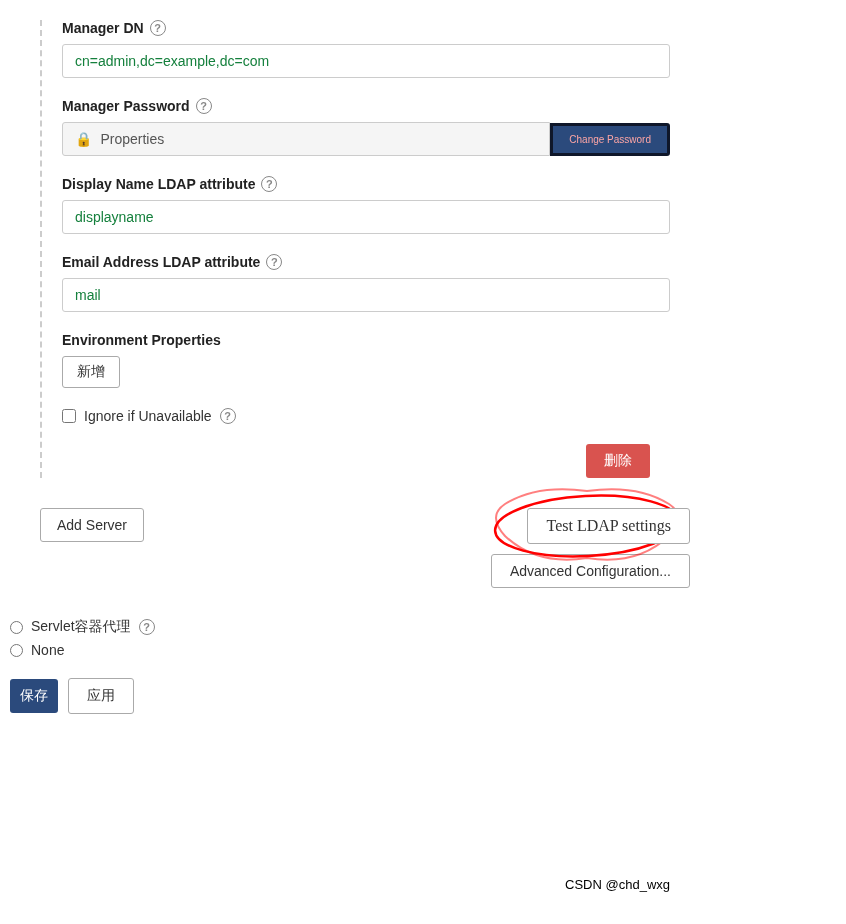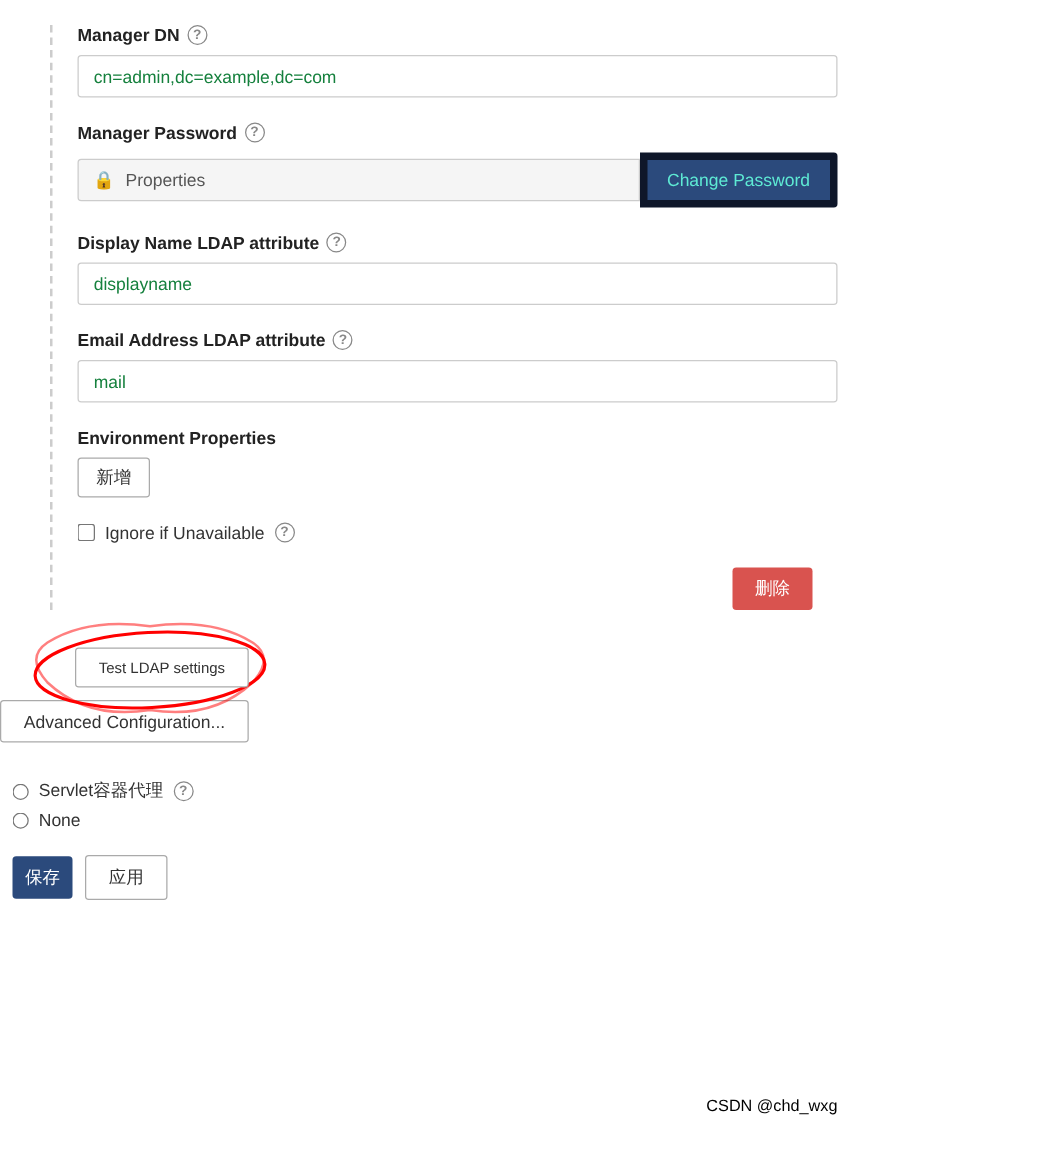--- a/index.html
+++ b/index.html
@@ -77,25 +77,25 @@
       color: #666;
       font-size: 14px;
     }
     .concealed-text {
       font-size: 14px;
       color: #555;
     }
     .change-password-btn {
       padding: 8px 16px;
       background: #2b4a7c;
-      color: #5eead4;
-      border: 6px solid #0f172a;
+      color: #fca5a5;
+      border: 3px solid #0f172a;
       border-radius: 0 3px 3px 0;
       cursor: pointer;
-      font-size: 14px;
+      font-size: 10px;
       white-space: nowrap;
     }
     .env-section {
       margin-bottom: 20px;
     }
     .add-btn {
       padding: 6px 14px;
       background: #fff;
       color: #333;
       border: 1px solid #aaa;
@@ -142,22 +142,23 @@
       cursor: pointer;
       font-size: 14px;
     }
     .test-ldap-btn {
       padding: 8px 18px;
       background: #fff;
       color: #333;
       border: 1px solid #aaa;
       border-radius: 3px;
       cursor: pointer;
-      font-size: 12px;
+      font-size: 16px;
       position: relative;
+      font-family: Liberation Serif, serif;
     }
     .advanced-btn {
       padding: 8px 18px;
       background: #fff;
       color: #333;
       border: 1px solid #aaa;
       border-radius: 3px;
       cursor: pointer;
       font-size: 14px;
     }
@@ -291,20 +292,23 @@
       <span class="help-icon">?</span>
     </div>
 
     <div class="delete-row">
       <button class="delete-btn">删除</button>
     </div>
 
   </div>
 
   <div class="bottom-outer">
+    <div class="bottom-actions">
+      <button class="add-server-btn">Add Server</button>
+    </div>
     <div class="right-col">
       <div class="test-ldap-wrapper">
         
         <svg class="circle-svg" viewBox="0 0 200 76" xmlns="http://www.w3.org/2000/svg">
           <ellipse cx="100" cy="40" rx="92" ry="30" fill="none" stroke="red" stroke-width="2.5" stroke-dasharray="0" style="stroke-linecap:round;" transform="rotate(-3, 100, 40)"></ellipse>
 
           <path d="M18,50 Q50,80 100,72 Q150,80 182,50 Q200,30 182,18 Q150,-2 100,5 Q50,-2 18,18 Q0,30 18,50" fill="none" stroke="red" stroke-width="2" opacity="0.5" stroke-linecap="round"></path>
         </svg>
         <button class="test-ldap-btn">Test LDAP settings</button>
       </div>

